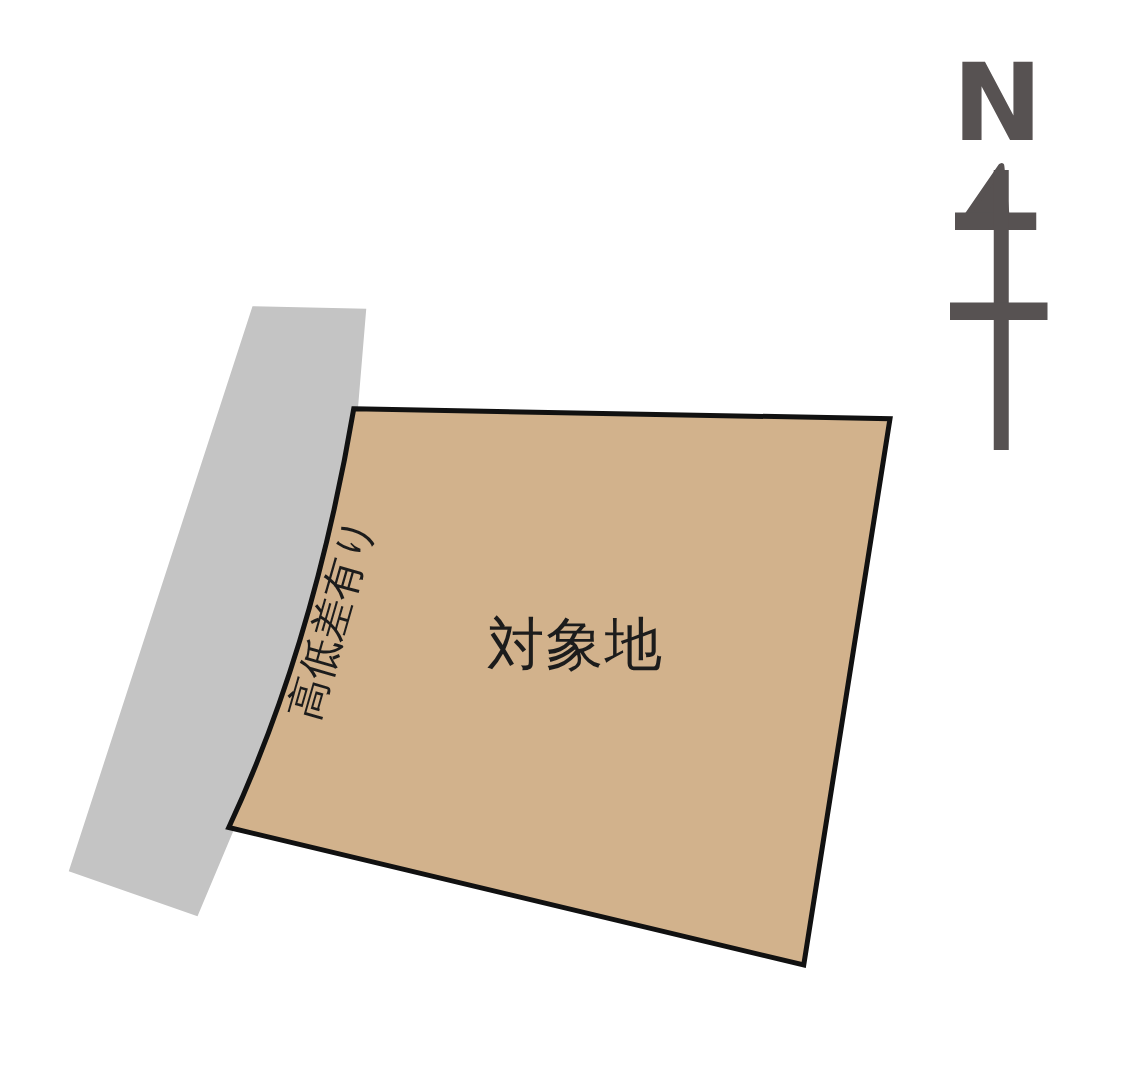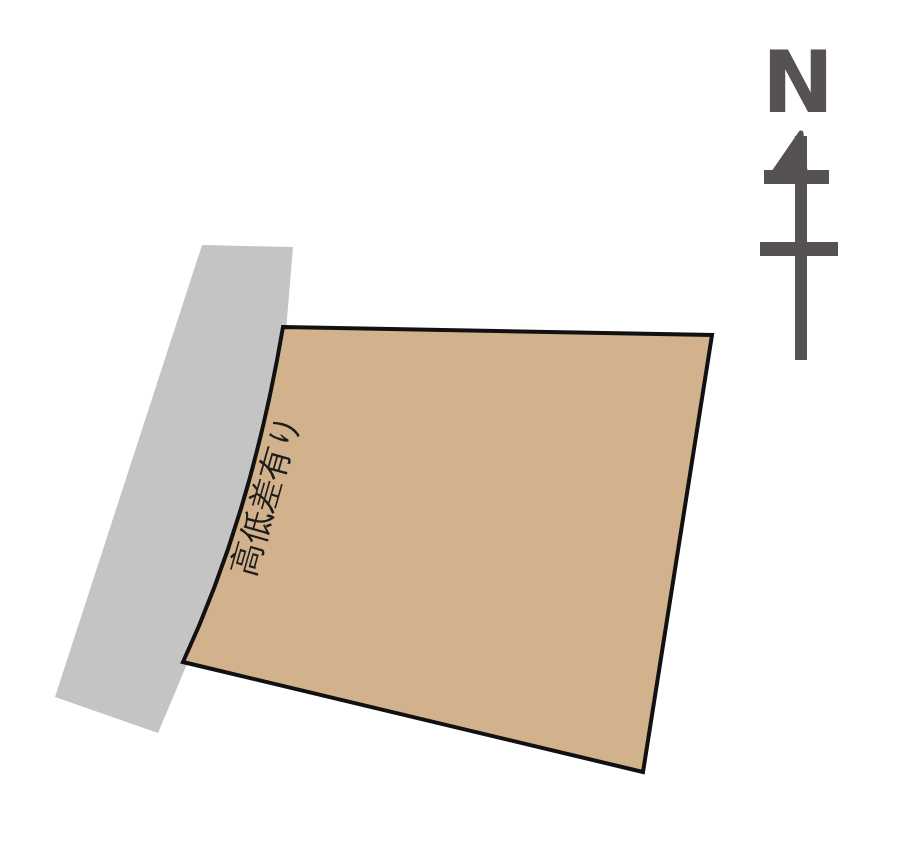--- a/index.html
+++ b/index.html
@@ -58,16 +58,17 @@
 
     <g>
       <text class="compass-n" x="798" y="112" text-anchor="middle" fill="#575252">N</text>
       <path stroke-width="5" stroke-linejoin="round" d="M 801 133 L 768 181 L 806 181 Z" fill="#575252" stroke="#575252"></path>
       <line x1="764" y1="177" x2="829" y2="177" stroke-width="14" stroke="#575252"></line>
       <line x1="801" y1="136" x2="801" y2="360" stroke-width="12" stroke="#575252"></line>
       <line x1="760" y1="249" x2="838" y2="249" stroke-width="14" stroke="#575252"></line>
     </g>
   </svg>
 
+  <div class="label site-label">対象地</div>
 
   <div class="label slope-label">高低差有り</div>
 
 </div>
 
 </body></html>

